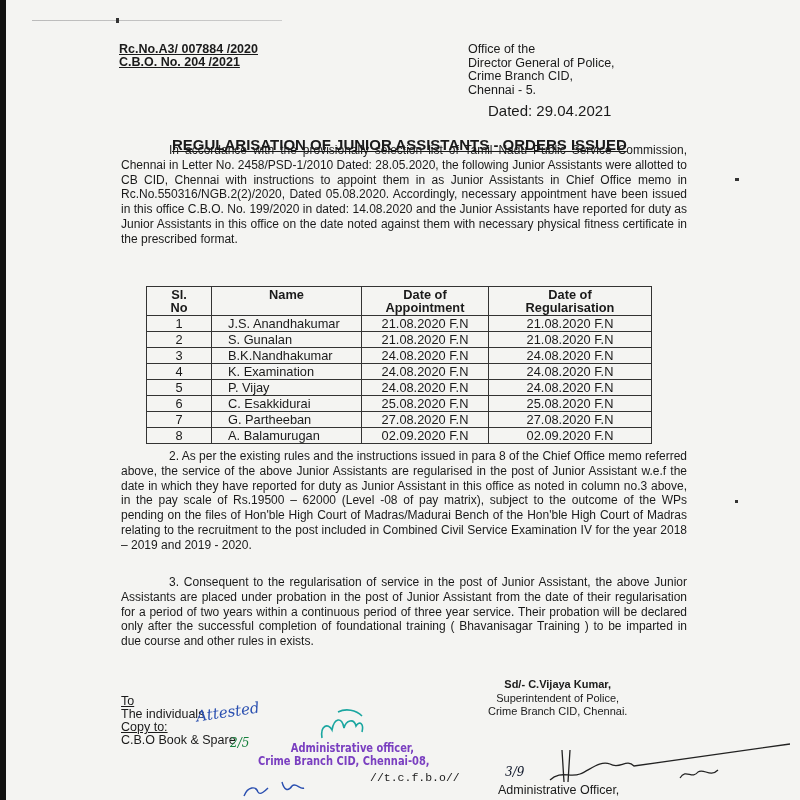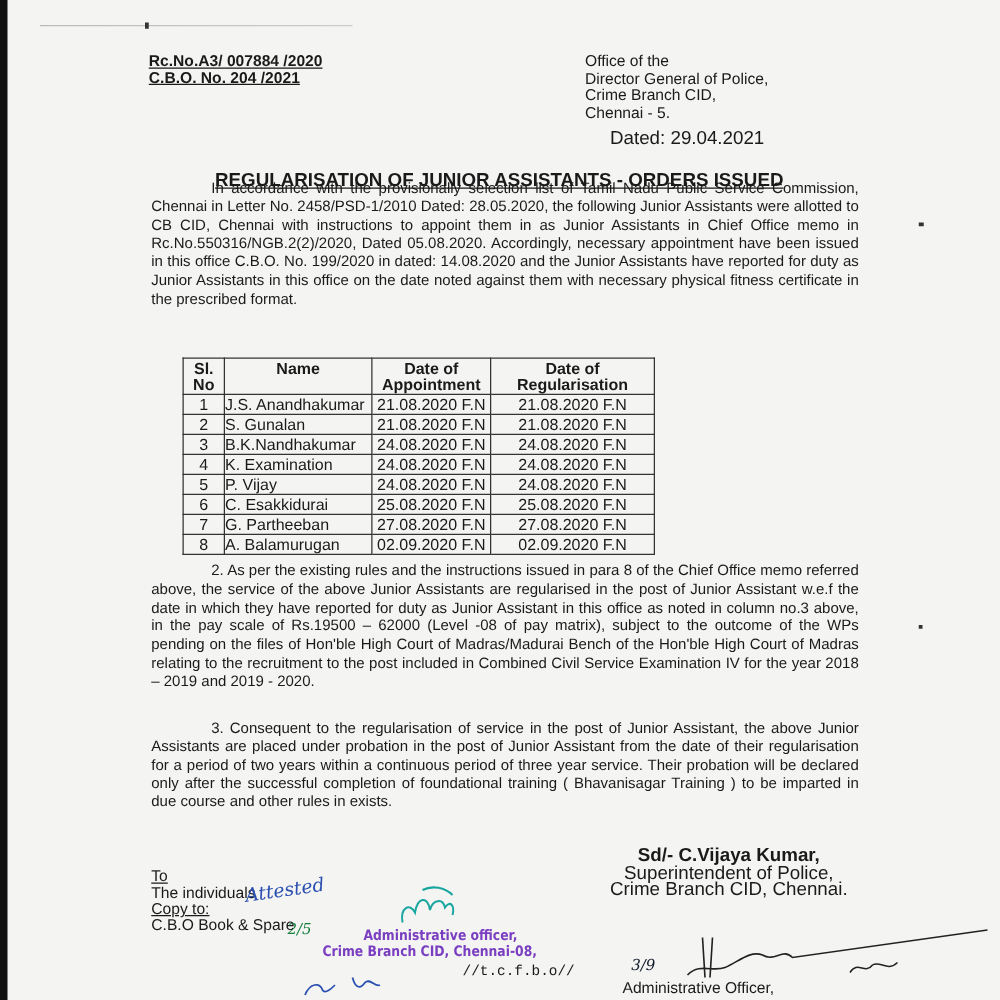--- a/index.html
+++ b/index.html
@@ -29,28 +29,28 @@
     text-align: justify; text-indent: 48px; margin: 0;
   }
   .p1 { top: 143px; }
   .p2 { top: 449px; }
   .p3 { top: 575px; }
   table.roster {
     position: absolute; left: 146px; top: 286px; border-collapse: collapse;
     font-size: 12.8px; line-height: 13px;
   }
   table.roster th, table.roster td {
-    border: 1px solid #333; padding: 1px 0; height: 13px;
+    border: 1px solid #333; padding: 1px 16px; height: 13px;
   }
   table.roster th { font-weight: bold; text-align: center; vertical-align: top; }
   table.roster td.sl { text-align: center; width: 32px; }
   table.roster td.nm { width: 117px; }
   table.roster td.da { width: 94px; text-align: center; }
   table.roster td.dr { width: 130px; text-align: center; }
-  .sign { left: 488px; top: 678px; text-align: center; font-size: 15px; line-height: 13.5px; }
+  .sign { left: 488px; top: 678px; text-align: center; font-size: 11px; line-height: 13.5px; }
   .sign .nm { font-weight: bold; }
   .to-block { left: 121px; top: 695px; font-size: 12.5px; line-height: 13px; }
   .u { text-decoration: underline; }
   .stamp {
     left: 258px; top: 742px; font-family: "DejaVu Sans", sans-serif; font-weight: bold;
     color: #7a3fc0; font-size: 11.5px; line-height: 13px; text-align: center;
     transform: scaleX(0.86); transform-origin: left top;
   }
   .tcfbo { left: 370px; top: 771px; font-size: 11.5px; font-family: Liberation Mono, monospace; }
   .admin-off { left: 498px; top: 783px; font-size: 12.5px; }

